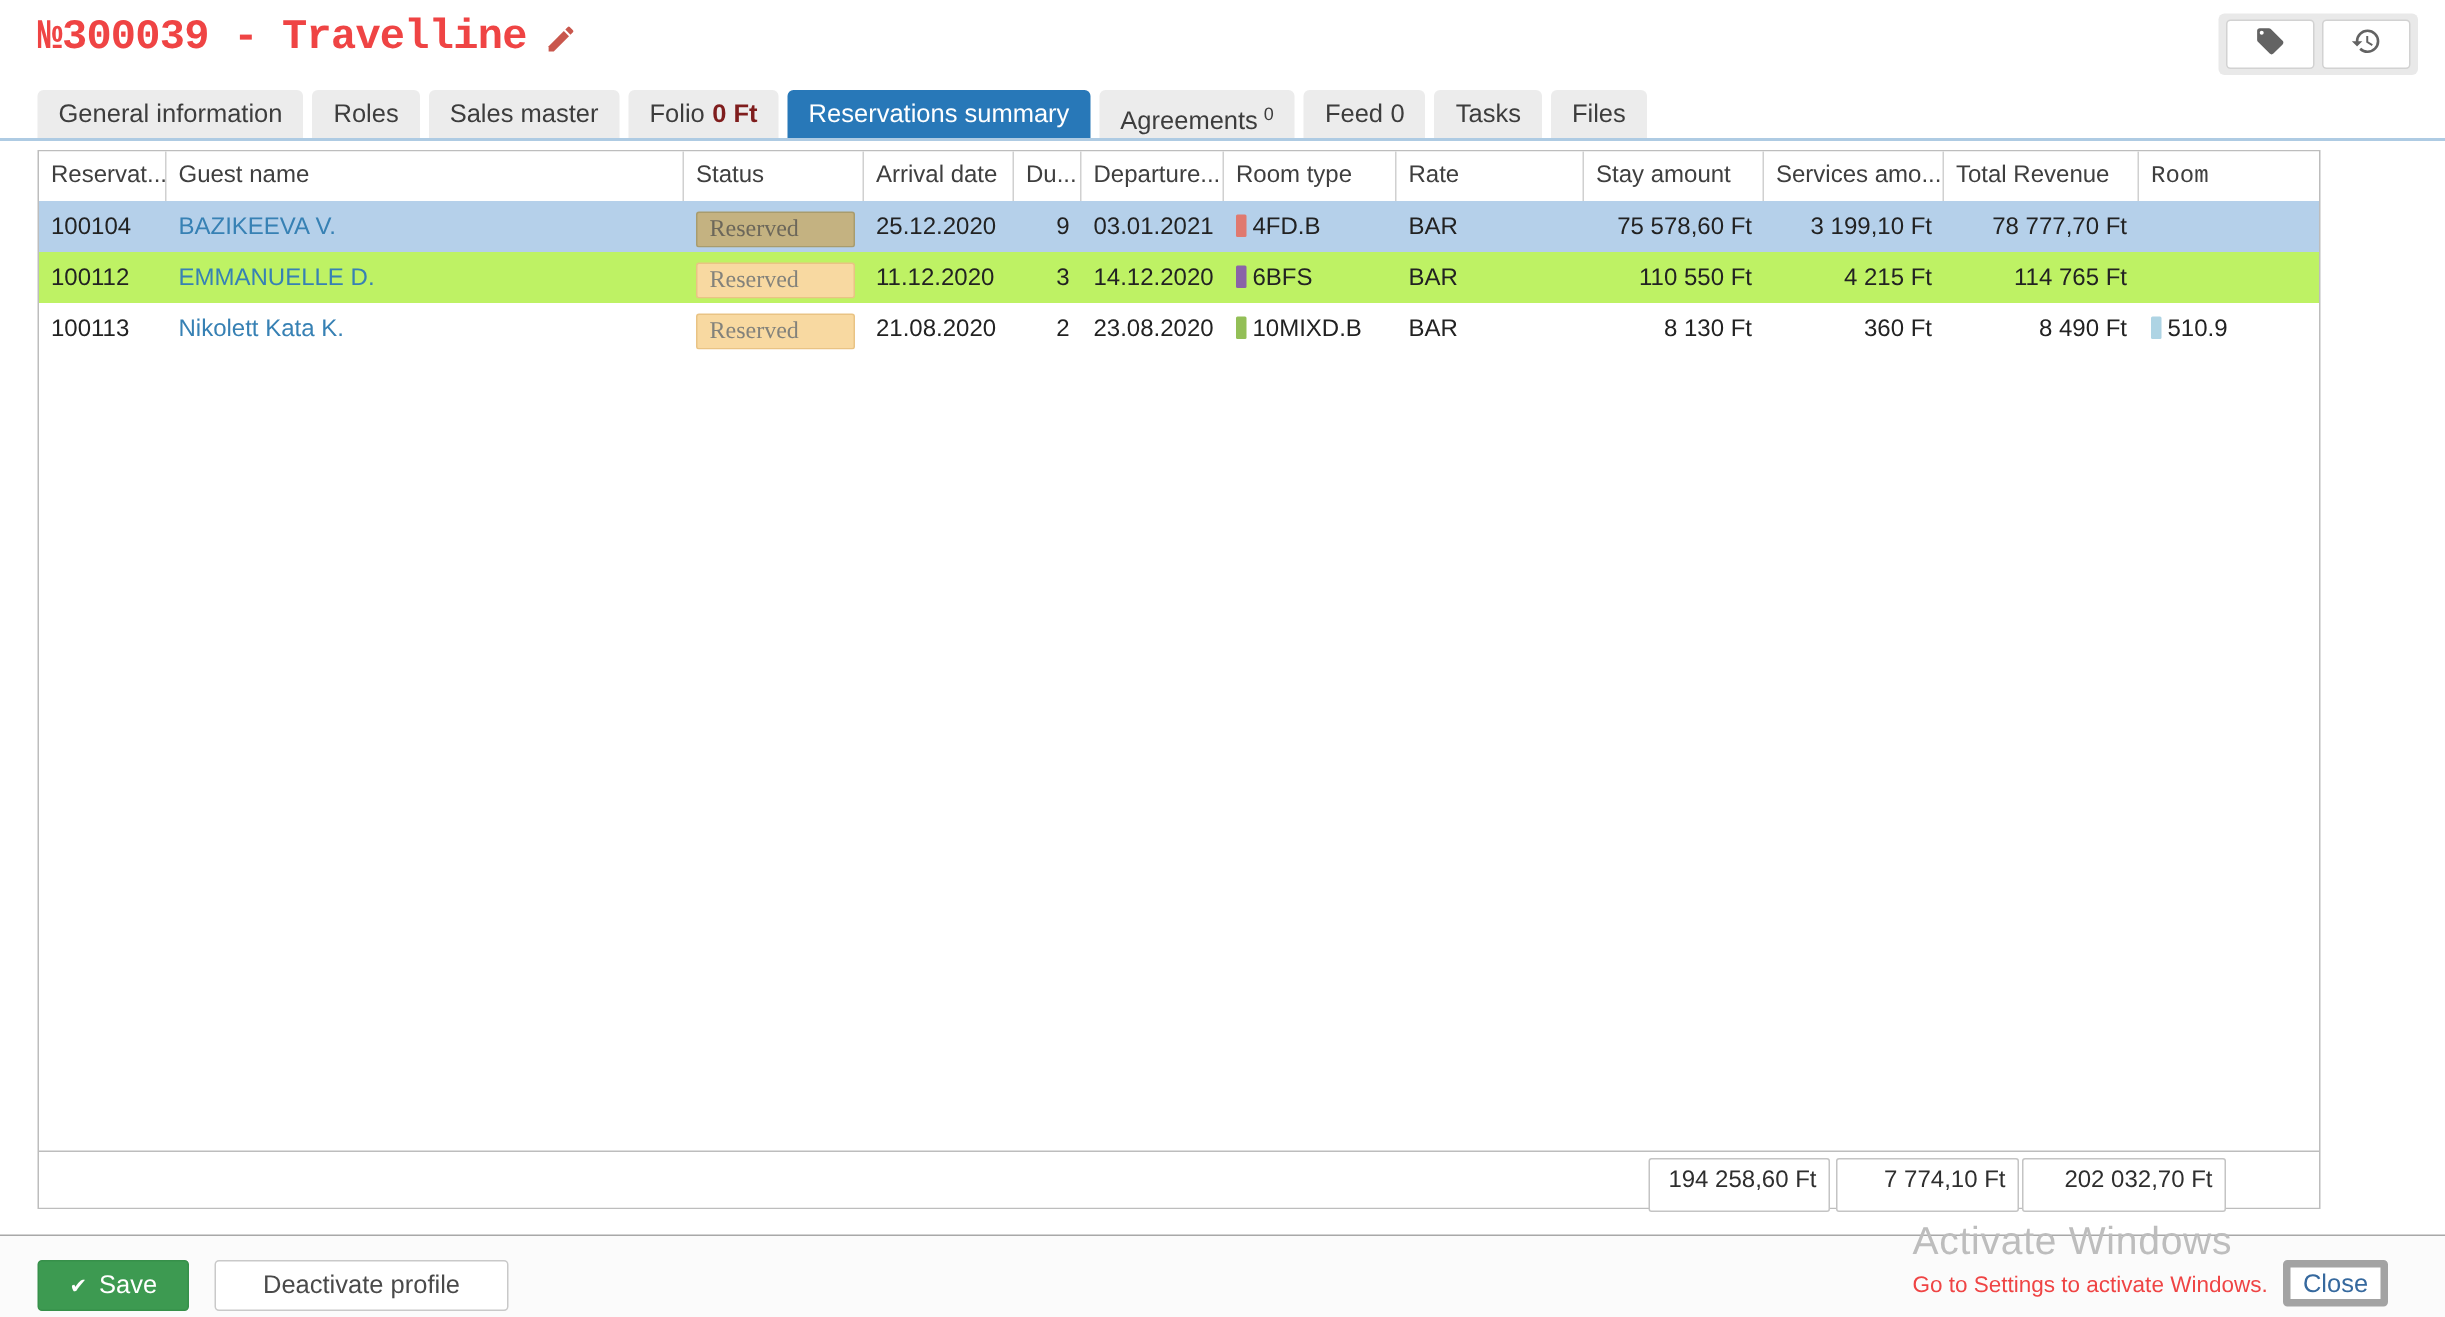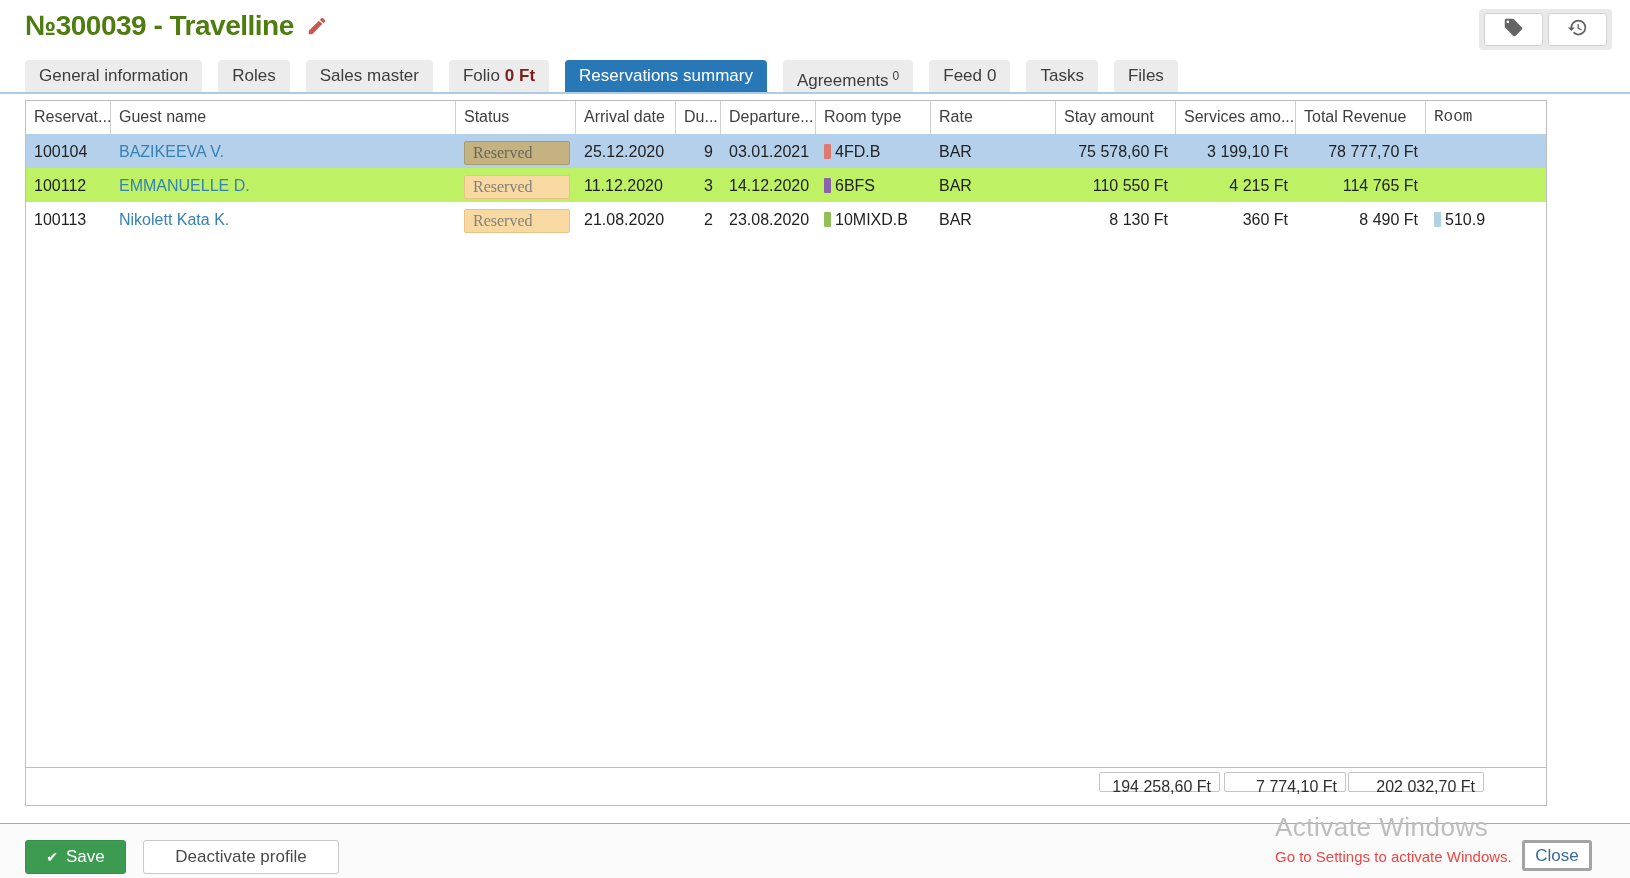--- a/index.html
+++ b/index.html
@@ -2,27 +2,27 @@
 <html><head>
 <meta charset="utf-8">
 <style>
   * { margin:0; padding:0; box-sizing:border-box; }
   html,body { background:#fff; }
   body { font-family:"Liberation Sans","DejaVu Sans",sans-serif; color:#222; }
   .app { position:relative; width:1630px; height:878px; background:#fff; overflow:hidden; }
 
   
   .titlebar { position:absolute; left:25px; top:10px; display:flex; align-items:center; }
-  .page-title { font-size:28px; font-weight:bold; color:#4d7c0f; letter-spacing:-0.5px; }
+  .page-title { font-size:28px; font-weight:bold; color:#ef4444; letter-spacing:-0.5px;font-family:Liberation Mono, monospace; }
   .edit-ic { margin-left:12px; cursor:pointer; display:inline-flex; }
   .top-actions { position:absolute; right:18px; top:9px; background:#e9e9e9; border-radius:4px; padding:4px 5px; display:flex; gap:5px; }
   .icon-btn { width:59px; height:33px; background:#fff; border:1px solid #d2d2d2; border-radius:3px; display:flex; align-items:center; justify-content:center; cursor:pointer; }
 
   
-  .tabbar { position:absolute; left:25px; top:60px; display:flex; gap:16px; height:33px; }
+  .tabbar { position:absolute; left:25px; top:60px; display:flex; gap:6px; height:33px; }
   .tab { background:#ececec; color:#3d3d3d; font-size:17px; padding:0 14px; height:33px; line-height:32px; border-radius:4px 4px 0 0; white-space:nowrap; cursor:pointer; }
   .tab.active { background:#2878b8; color:#fff; }
   .tab .bold-badge { font-weight:bold; color:#7f1d1d; margin-left:5px; }
   .tab .sup-badge { font-size:12px; vertical-align:6px; margin-left:4px; color:#3d3d3d; }
   .tab .plain-badge { margin-left:5px; }
   .tab-underline { position:absolute; left:0; top:92px; width:1630px; height:2px; background:#aecbe3; }
 
   
   .grid { position:absolute; left:25px; top:100px; width:1522px; height:706px; border:1px solid #bdbdbd; display:flex; flex-direction:column; background:#fff; }
   .thead { display:flex; height:33px; flex:0 0 33px; background:#fff; }
@@ -36,33 +36,33 @@
   .c3 { flex:0 0 100px; } .c4 { flex:0 0 45px; }  .c5 { flex:0 0 95px; }
   .c6 { flex:0 0 115px; } .c7 { flex:0 0 125px; } .c8 { flex:0 0 120px; }
   .c9 { flex:0 0 120px; } .c10 { flex:0 0 130px; } .c11 { flex:1; }
   .num { text-align:right; }
   .guest-link { color:#3781b4; text-decoration:none; cursor:pointer; }
   .badge { display:block; width:106px; height:24px; line-height:22px; background:#f8d9a1; border:1px solid #e9c384; border-radius:2px; color:#83827b; padding-left:8px; font-size:16px; margin-top:4px;font-family:Liberation Serif, serif; }
   .selected .badge { background:#c4b281; border-color:#a89c6e; color:#6c675a; }
   .marker { display:inline-block; width:7px; height:15px; margin-right:4px; vertical-align:-2px; border-radius:1px; background:transparent; }
   .filler { flex:1; }
   .totals-row { flex:0 0 38px; border-top:1px solid #bdbdbd; position:relative; background:#fff; }
-  .total-box { position:absolute; top:4px; height:20px; background:#fff; border:1px solid #c4c4c4; border-radius:2px; font-size:16px; color:#2e2e2e; text-align:right; line-height:28px; padding-right:8px; }
+  .total-box { position:absolute; top:4px; height:36px; background:#fff; border:1px solid #c4c4c4; border-radius:2px; font-size:16px; color:#2e2e2e; text-align:right; line-height:28px; padding-right:8px; }
   .tb-stay { left:1073px; width:121px; }
   .tb-serv { left:1198px; width:122px; }
   .tb-total { left:1322px; width:136px; }
 
   
   .footer-line { position:absolute; left:0; top:823px; width:1630px; height:1px; background:#a8a8a8; }
   .footer { position:absolute; left:0; top:824px; width:1630px; height:54px; background:#fbfbfb; }
   .btn { font-size:17px; border-radius:3px; cursor:pointer; font-family:inherit; }
   .btn-save { position:absolute; left:25px; top:16px; width:101px; height:34px; background:#3d9a51; border:1px solid #37904a; color:#fff; }
   .btn-save .chk { margin-right:8px; font-size:14px; }
   .btn-deactivate { position:absolute; left:143px; top:16px; width:196px; height:34px; background:#fff; border:1px solid #c9c9c9; color:#4a4a4a; }
-  .btn-close { position:absolute; right:38px; top:16px; width:70px; height:31px; background:#fff; border:3px solid #a3a3a3; color:#36699e; z-index:5; }
+  .btn-close { position:absolute; right:38px; top:16px; width:70px; height:31px; background:#fff; border:5px solid #a3a3a3; color:#36699e; z-index:5; }
 
   
   .watermark { position:absolute; left:1275px; top:812px; color:#bdbdbd; z-index:2; pointer-events:none; }
   .wm1 { font-size:26px; font-weight:300; letter-spacing:0.5px; }
   .wm2 { font-size:15px; margin-top:5px; color:#ef4444; }
 </style>
 </head>
 <body>
 
 <div class="app">

